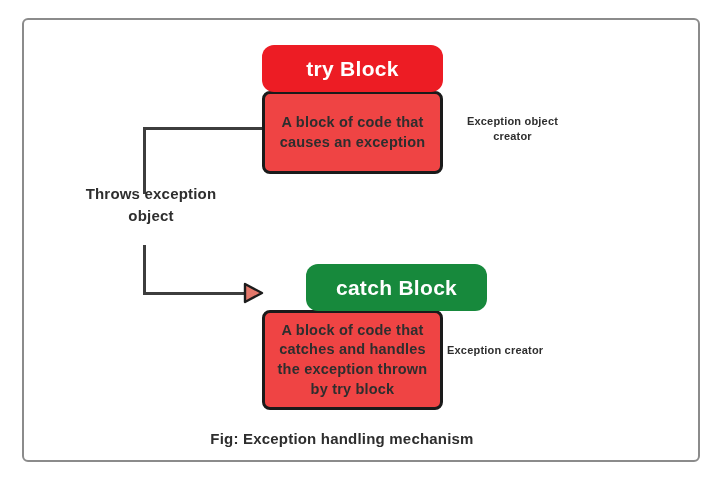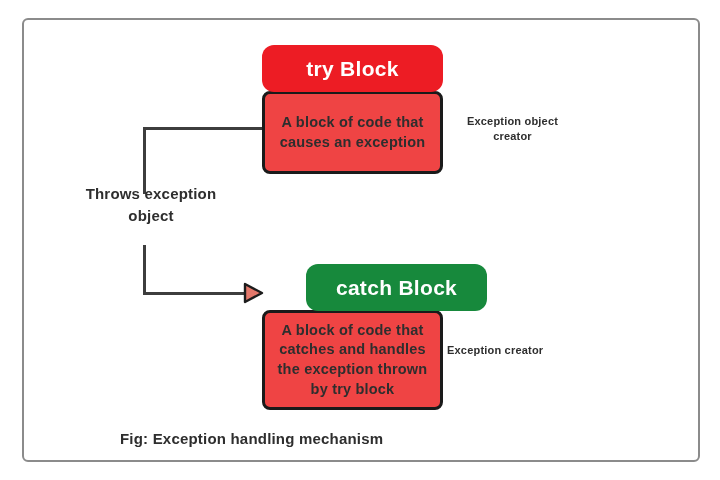--- a/index.html
+++ b/index.html
@@ -42,22 +42,22 @@
   .try-side   { left: 440px; top: 114px; width: 145px; }
   .catch-side { left: 447px; top: 343px; width: 170px; text-align: left; }
 
   .connector-label {
     position: absolute; left: 66px; top: 183px; width: 170px;
     text-align: center; font-weight: bold; font-size: 15px; line-height: 1.45;
     color: #2e2e2e; white-space: pre-line; letter-spacing: 0.2px;
   }
 
   .caption {
-    position: absolute; left: 120px; top: 430px; width: 460px;
-    font-weight: bold; font-size: 15px;
+    position: absolute; left: 112px; top: 430px; width: 460px;
+    text-align: center; font-weight: bold; font-size: 15px;
     color: #2e2e2e; letter-spacing: 0.2px;
   }
 
   .line { position: absolute; background: #3d3d3d; z-index: 0; }
   .line-top-h    { left: 143px; top: 127px; width: 120px; height: 2.5px; }
   .line-top-v    { left: 143px; top: 127px; width: 2.5px; height: 67px; }
   .line-bot-v    { left: 143px; top: 245px; width: 2.5px; height: 49px; }
   .line-bot-h    { left: 143px; top: 292px; width: 103px; height: 2.5px; }
 
   .arrowhead { position: absolute; left: 243px; top: 282px; width: 21px; height: 22px; z-index: 3; }

